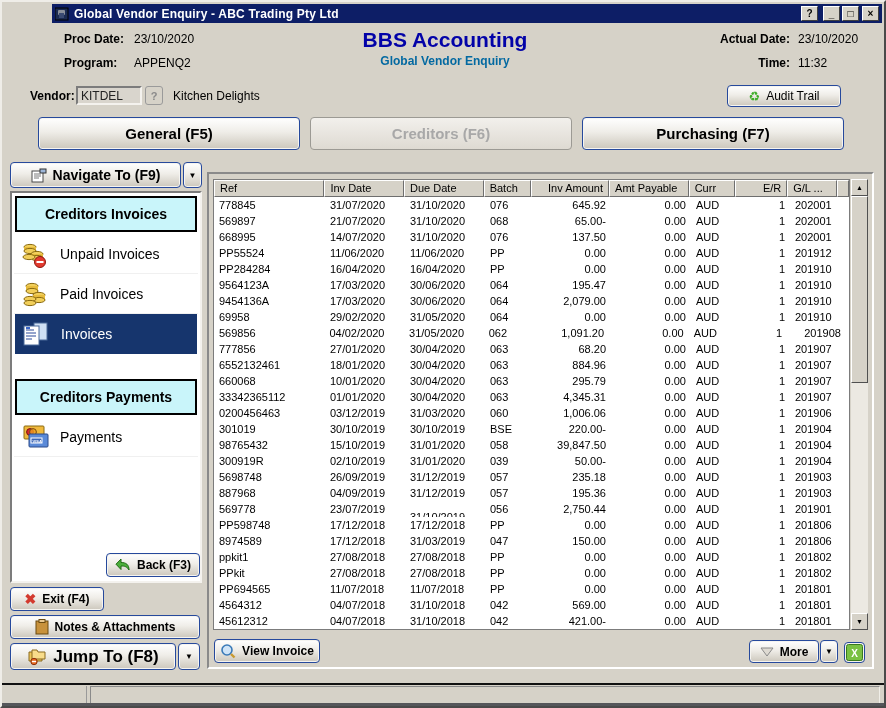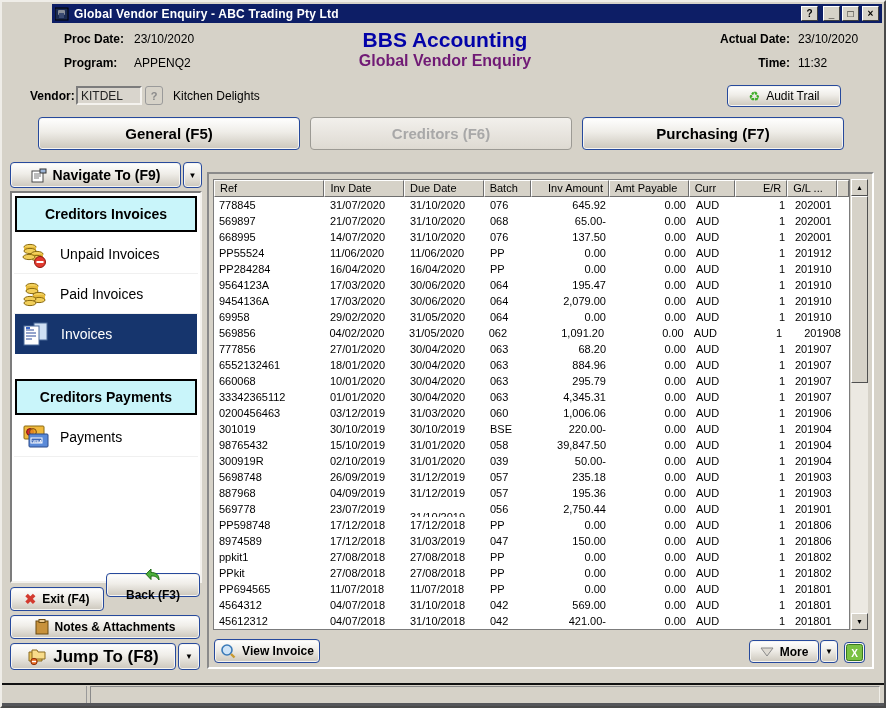--- a/index.html
+++ b/index.html
@@ -22,21 +22,21 @@
     text-align:center;margin-left:2px;padding:0;color:#000;}
   .winbtn.close{margin-left:3px;}
   
   .lbl{font-weight:bold;font-size:12px;}
   .val{font-size:12px;}
   .hdr-left{position:absolute;left:26px;top:30px;}
   .hdr-left .row{display:flex;margin-bottom:10px;margin-left:36px;}
   .hdr-left .row .lbl{width:70px;}
   .center-title{position:absolute;left:243px;top:26px;width:400px;text-align:center;}
   .center-title .t1{font-size:21px;font-weight:bold;color:#0202a8;line-height:23px;}
-  .center-title .t2{font-size:16px;font-weight:bold;color:#701a75;line-height:20px;}
+  .center-title .t2{font-size:12px;font-weight:bold;color:#0369a1;line-height:20px;}
   .hdr-right{position:absolute;right:16px;top:30px;}
   .hdr-right .row{display:flex;justify-content:flex-end;margin-bottom:10px;}
   .hdr-right .row .lbl{margin-right:8px;}
   .hdr-right .row .val{width:70px;text-align:left;}
   
   .btn{border:1px solid #26499c;border-radius:4px;
     background:linear-gradient(#ffffff,#efede8 45%,#ccc7bc);
     font-family:"Liberation Sans",sans-serif;font-size:12px;color:#000;
     display:flex;align-items:center;justify-content:center;gap:6px;padding:0;
     box-shadow:inset 0 0 0 1px #f5f4f0;}
@@ -64,21 +64,21 @@
     border:2px solid;border-color:#7c7c7c #f4f2ee #f4f2ee #7c7c7c;padding:2px;}
   .section-hdr{border:2px solid #000;background:#c9f5fa;font-weight:bold;font-size:14px;
     text-align:center;padding:8px 2px;margin:1px 1px 2px 1px;}
   .side-item{display:flex;align-items:center;height:40px;padding-left:6px;gap:10px;
     font-size:14px;color:#000;border-bottom:1px solid #f0f0f0;cursor:default;}
   .side-item .sicon{width:30px;height:30px;flex:0 0 auto;}
   .side-item.selected{background:#16356d;color:#fff;border-bottom:none;margin:0 1px;}
   .side-gap{height:24px;}
   
   .exit-btn{position:absolute;left:8px;top:585px;width:94px;height:24px;font-weight:bold;}
-  .back-btn{position:absolute;left:104px;top:571px;width:94px;height:24px;font-weight:bold;flex-direction:column;}
+  .back-btn{position:absolute;left:104px;top:551px;width:94px;height:24px;font-weight:bold;}
   .notes-btn{position:absolute;left:8px;top:613px;width:190px;height:24px;font-weight:bold;}
   .jump-btn{position:absolute;left:8px;top:641px;width:166px;height:27px;font-size:17px;font-weight:bold;}
   .jump-drop{position:absolute;left:176px;top:641px;width:22px;height:27px;font-size:8px;}
   .xglyph{color:#d33a2e;font-size:14px;font-weight:bold;line-height:14px;}
   
   .grid-panel{position:absolute;left:205px;top:170px;width:667px;height:497px;
     background:#d6d2c8;border:2px solid;border-color:#8a8a8a #fff #fff #8a8a8a;}
   .table-wrap{position:absolute;left:4px;top:5px;width:637px;height:451px;background:#fff;
     border:1px solid #7c7c7c;overflow:hidden;}
   .thead{display:flex;height:17px;background:#d6d2c8;}

